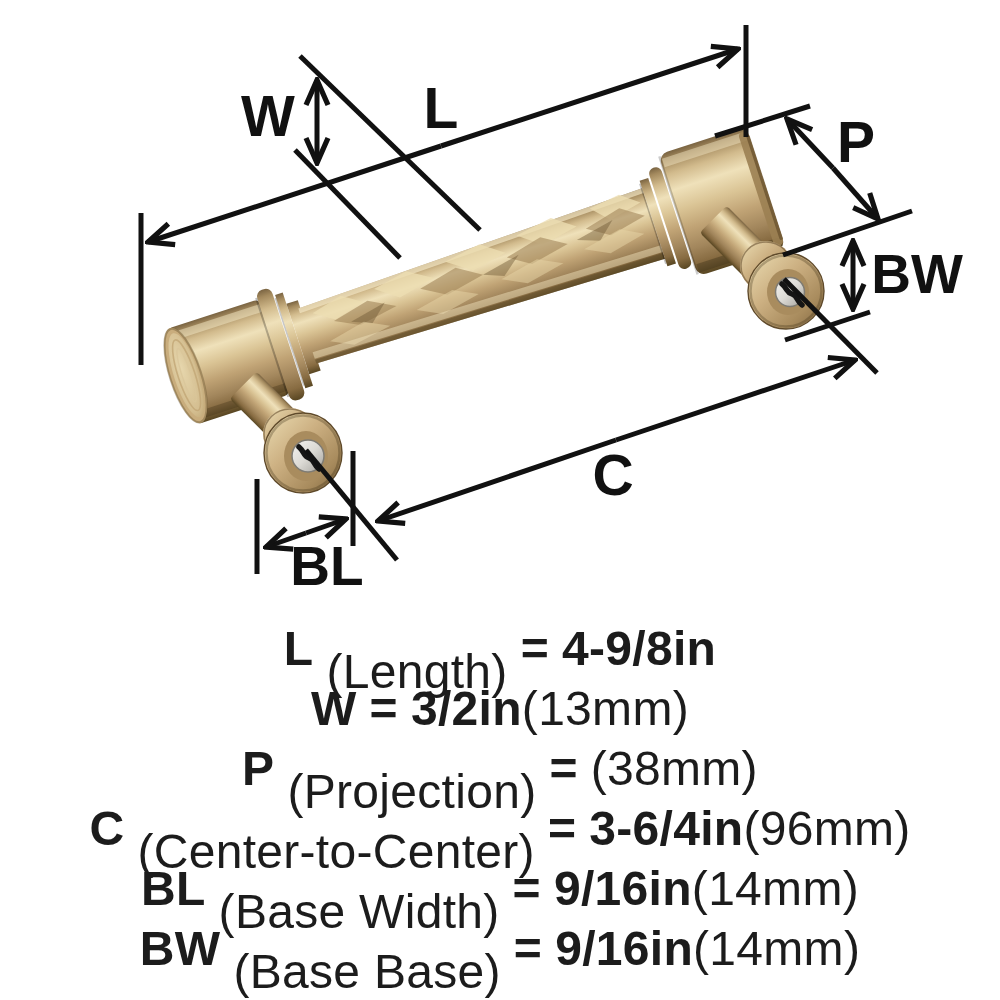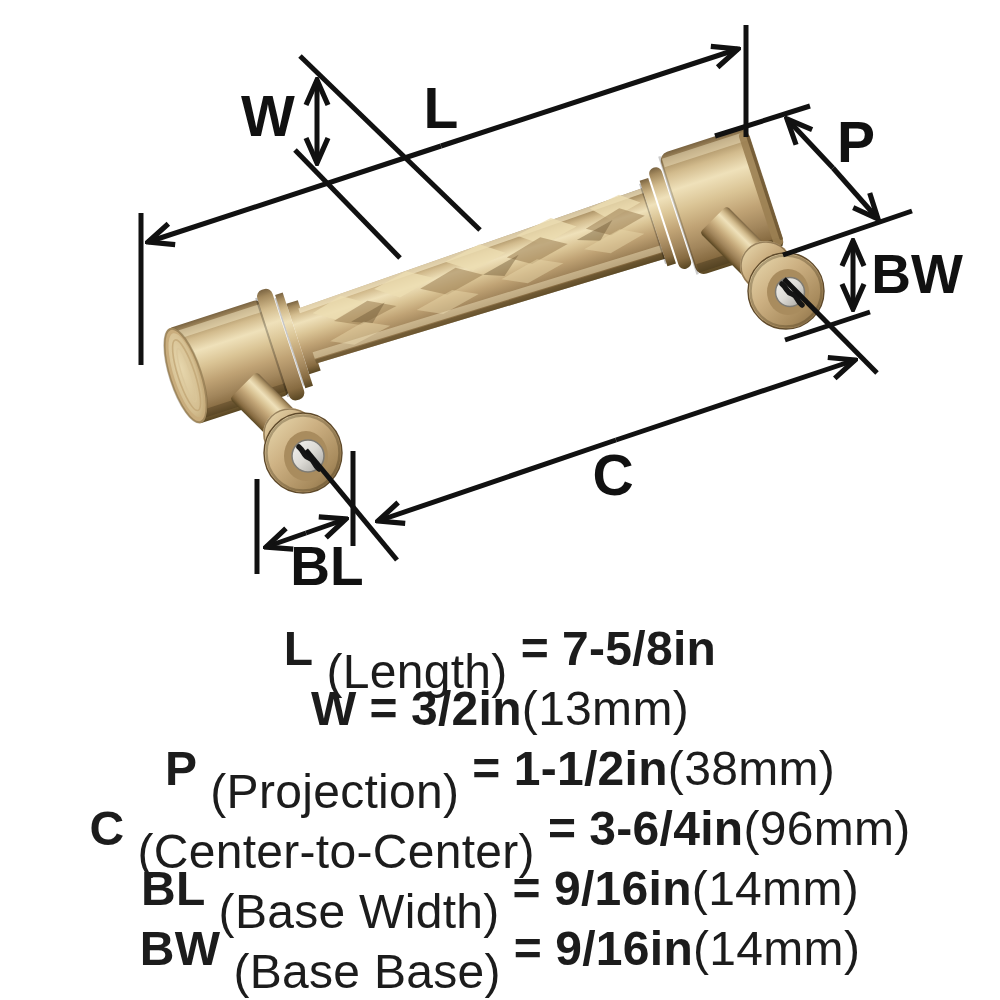--- a/index.html
+++ b/index.html
@@ -192,27 +192,27 @@
       <line class="dim" x1="257" y1="479" x2="257" y2="574"></line>
       <line class="dim" x1="353" y1="451" x2="353" y2="546"></line>
       <line class="dim" x1="306" y1="533" x2="266" y2="547" marker-end="url(#arr)"></line>
       <line class="dim" x1="306" y1="533" x2="346" y2="519" marker-end="url(#arr)"></line>
       <text class="dimlabel" x="327" y="585" font-size="55" text-anchor="middle">BL</text>
     </g>
   </svg>
 
   <div class="specs">
     <div class="spec-row">
-      <span class="b sym">L</span><span class="r nm">(Length)</span><span class="b eq">=</span><span class="b inch">7-5/8in</span>
+      <span class="b sym">L</span><span class="r nm">(Length)</span><span class="b eq">=</span><span class="b inch">4-9/8in</span>
     </div>
     <div class="spec-row">
       <span class="b sym">W</span><span class="b eq">=</span><span class="b inch">3/2in</span><span class="r mm">(13mm)</span>
     </div>
     <div class="spec-row">
-      <span class="b sym">P</span><span class="r nm">(Projection)</span><span class="b eq">=</span><span class="b inch">1-1/2in</span><span class="r mm">(38mm)</span>
+      <span class="b sym">P</span><span class="r nm">(Projection)</span><span class="b eq">=</span><span class="r mm">(38mm)</span>
     </div>
     <div class="spec-row">
       <span class="b sym">C</span><span class="r nm">(Center-to-Center)</span><span class="b eq">=</span><span class="b inch">3-6/4in</span><span class="r mm">(96mm)</span>
     </div>
     <div class="spec-row">
       <span class="b sym">BL</span><span class="r nm">(Base Width)</span><span class="b eq">=</span><span class="b inch">9/16in</span><span class="r mm">(14mm)</span>
     </div>
     <div class="spec-row">
       <span class="b sym">BW</span><span class="r nm">(Base Base)</span><span class="b eq">=</span><span class="b inch">9/16in</span><span class="r mm">(14mm)</span>
     </div>

